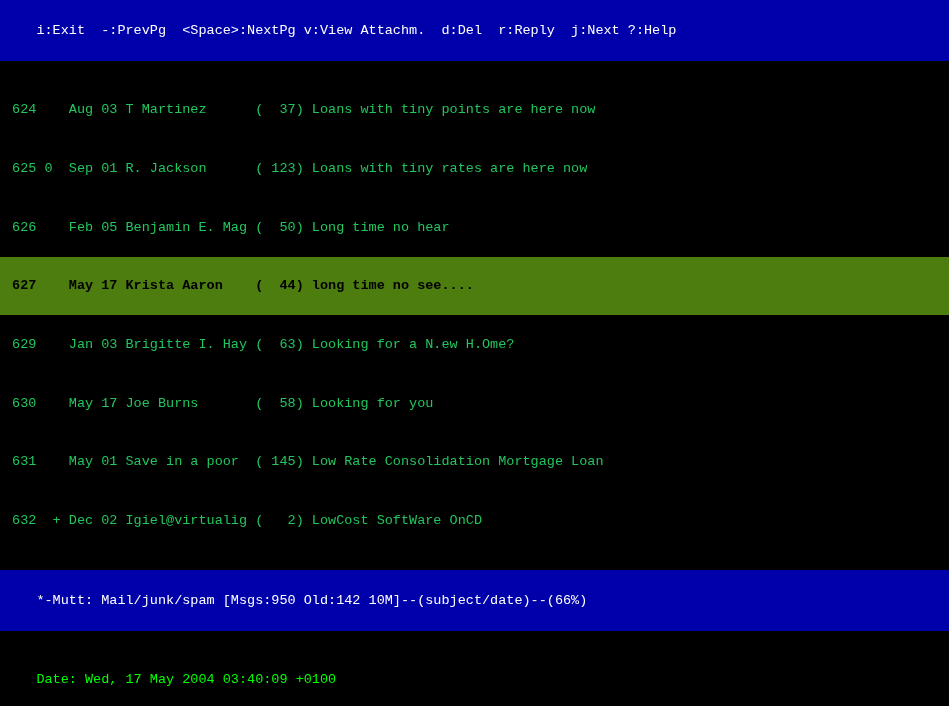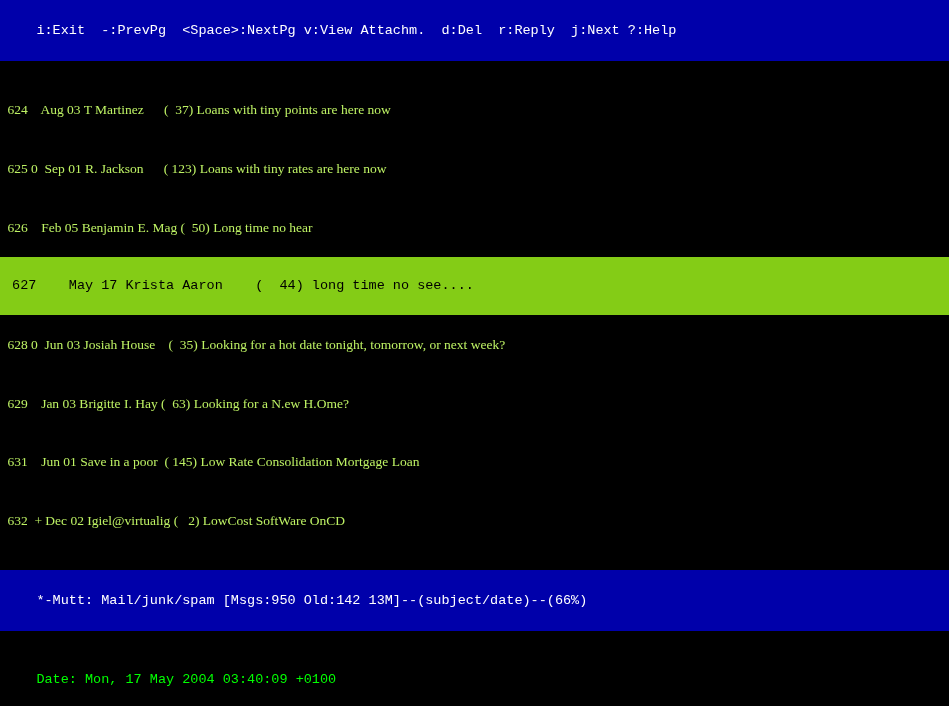--- a/index.html
+++ b/index.html
@@ -33,27 +33,27 @@
     }
     .email-list {
       flex: 0 0 auto;
     }
     .email-row {
       padding: 0 4px;
       white-space: pre;
       color: #00ff00;
     }
     .email-row.selected {
-      background-color: #84cc16;
+      background-color: #4d7c0f;
       color: #000000;
+      font-weight: bold;
     }
     .email-row.normal {
       background-color: #000000;
-      color: #bef264;
-      font-family: Liberation Serif, serif;
+      color: #22c55e;
     }
     .status-bar {
       background-color: #0000aa;
       color: #ffffff;
       padding: 1px 4px;
       white-space: pre;
       font-size: 13.5px;
     }
     .email-header {
       color: #00ff00;
@@ -77,34 +77,34 @@
     <div class="email-row normal">
 <span> 625 0  Sep 01 R. Jackson      ( 123) Loans with tiny rates are here now</span>
     </div>
     <div class="email-row normal">
 <span> 626    Feb 05 Benjamin E. Mag (  50) Long time no hear</span>
     </div>
     <div class="email-row selected">
 <span> 627    May 17 Krista Aaron    (  44) long time no see....</span>
     </div>
     <div class="email-row normal">
-<span> 628 0  Jun 03 Josiah House    (  35) Looking for a hot date tonight, tomorrow, or next week?</span>
-    </div>
-    <div class="email-row normal">
 <span> 629    Jan 03 Brigitte I. Hay (  63) Looking for a N.ew H.Ome?</span>
     </div>
     <div class="email-row normal">
-<span> 631    Jun 01 Save in a poor  ( 145) Low Rate Consolidation Mortgage Loan</span>
+<span> 630    May 17 Joe Burns       (  58) Looking for you</span>
+    </div>
+    <div class="email-row normal">
+<span> 631    May 01 Save in a poor  ( 145) Low Rate Consolidation Mortgage Loan</span>
     </div>
     <div class="email-row normal">
 <span> 632  + Dec 02 Igiel@virtualig (   2) LowCost SoftWare OnCD</span>
     </div>
   </div>
 
   <div class="status-bar">
-    <span>*-Mutt: Mail/junk/spam [Msgs:950 Old:142 13M]--(subject/date)--(66%)</span>
+    <span>*-Mutt: Mail/junk/spam [Msgs:950 Old:142 10M]--(subject/date)--(66%)</span>
   </div>
 
   <div class="email-header">
-    <span>Date: Mon, 17 May 2004 03:40:09 +0100</span>
+    <span>Date: Wed, 17 May 2004 03:40:09 +0100</span>
   </div>
 
 </div>
 
 </body></html>

